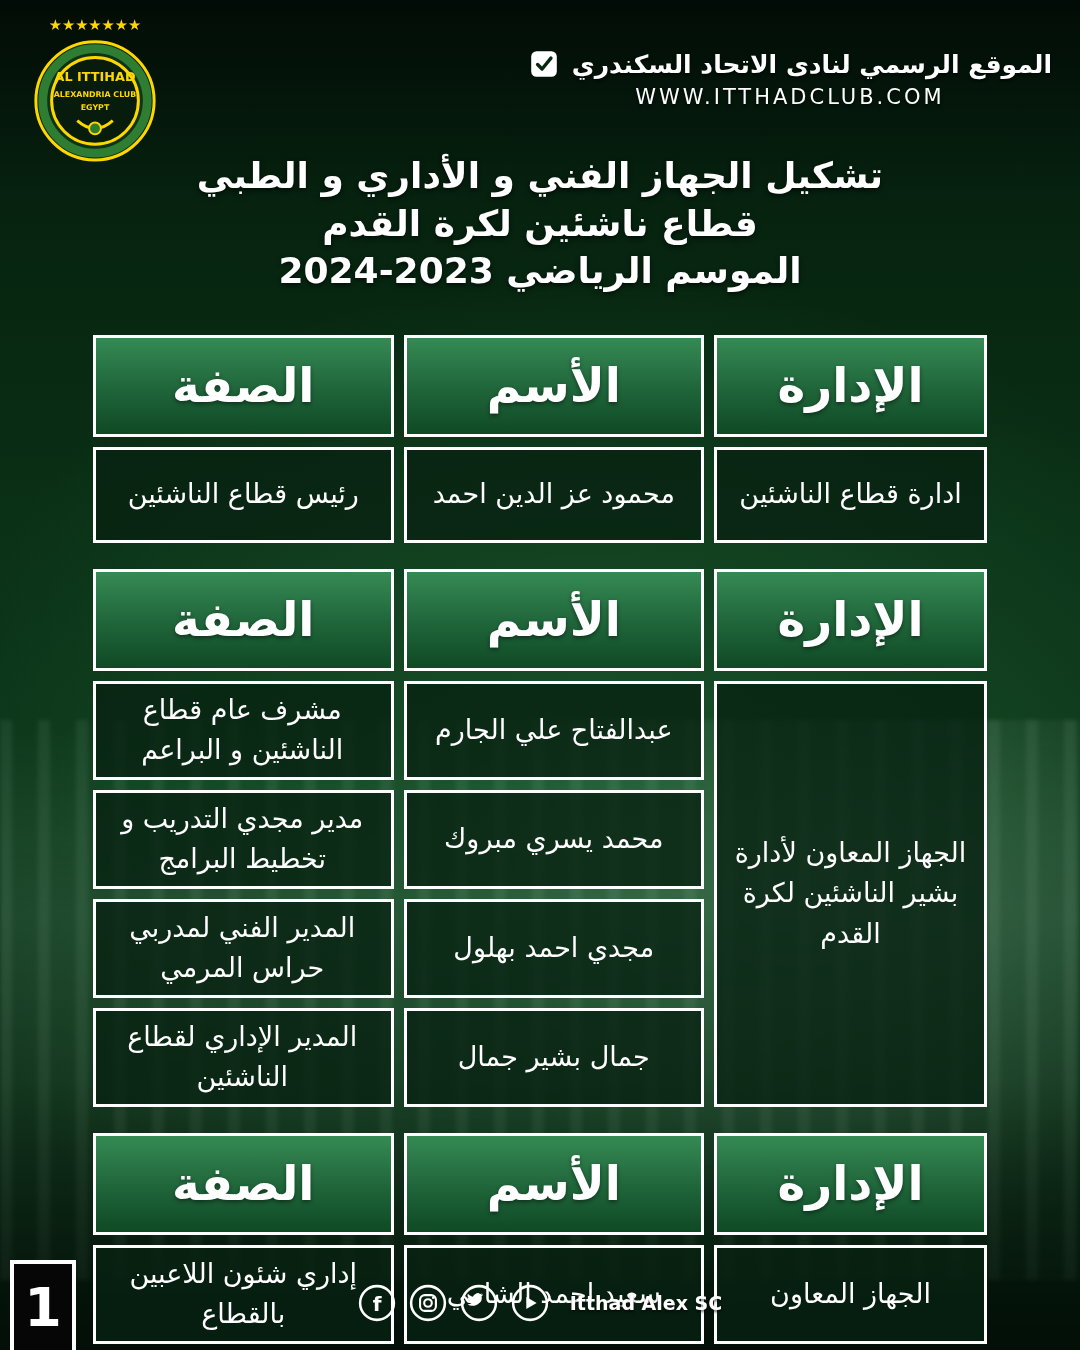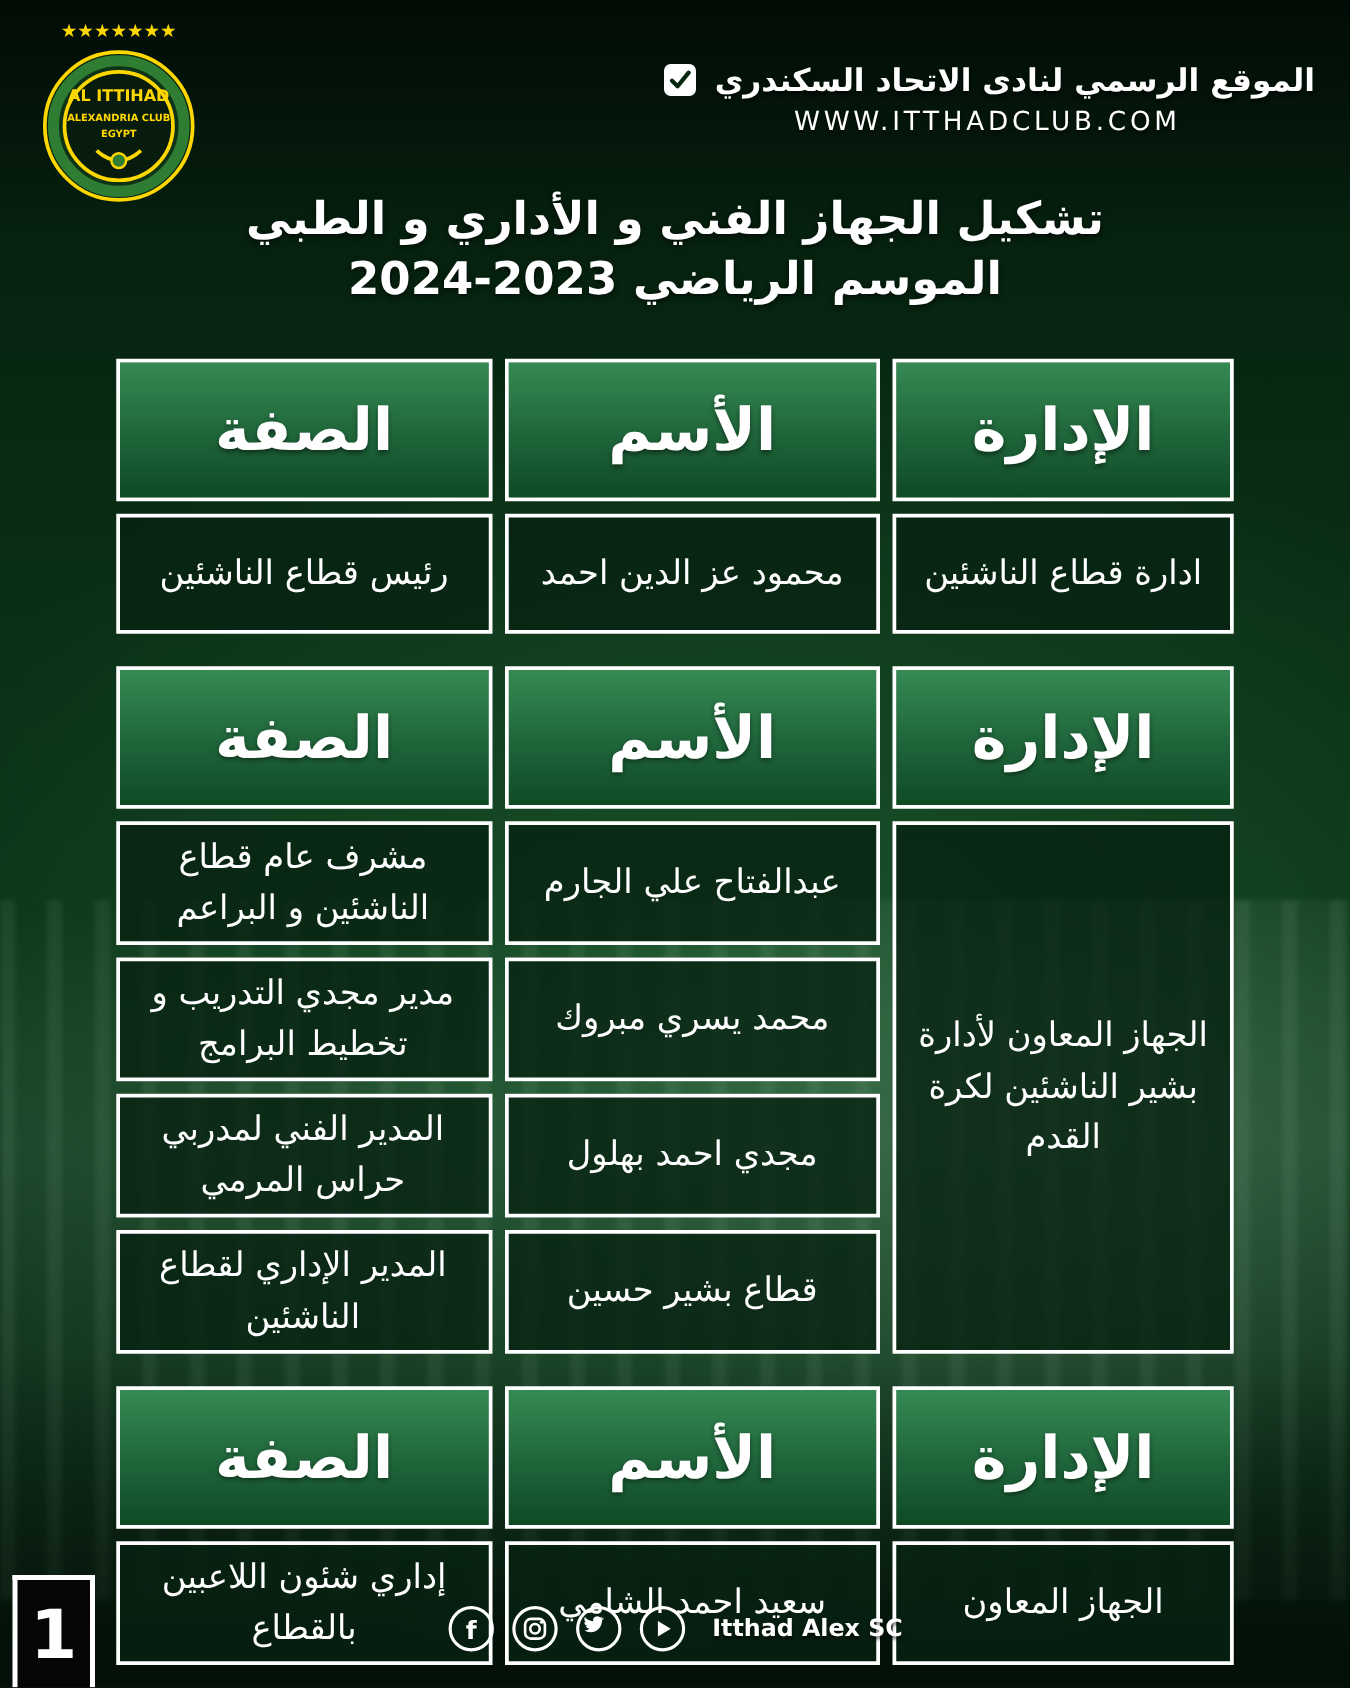--- a/index.html
+++ b/index.html
@@ -40,21 +40,21 @@
 
   
   .tables { padding:14px 93px 0; }
   .tbl { margin-top:26px; }
   .grid { display:grid; direction:rtl; grid-template-columns:278fr 306fr 306fr; gap:10px; }
   .cell {
     border:3px solid #fff; display:flex; align-items:center; justify-content:center;
     text-align:center; padding:6px 14px;
   }
   .tbl-head .cell {
-    height:114px; font-size:47px; font-weight:bold;
+    height:102px; font-size:47px; font-weight:bold;
     background:linear-gradient(180deg, #358a54 0%, #20663b 52%, #0f4a25 100%);
     text-shadow:0 2px 4px rgba(0,0,0,.45);
   }
   .tbl-body { margin-top:10px; }
   .tbl-body .cell {
     background:rgba(8,34,18,0.80); font-size:27px; font-weight:normal; line-height:1.5;
     min-height:96px;
   }
   .tbl-body.rows4 { grid-template-rows:repeat(4, minmax(80px, auto)); }
   .tbl-body.rows4 .cell { min-height:80px; }
@@ -106,20 +106,21 @@
             <rect x="3" y="3" width="24" height="24" rx="5" fill="#ffffff"></rect>
             <path d="M9 15.5l4.2 4.2L21.5 9.5" stroke="#07270f" stroke-width="3.2" fill="none" stroke-linecap="round" stroke-linejoin="round"></path>
           </svg>
         </div>
         <div class="website">WWW.ITTHADCLUB.COM</div>
       </div>
     </div>
 
     <div class="titles">
       <div class="t">تشكيل الجهاز الفني و الأداري و الطبي</div>
+      <div class="t">قطاع ناشئين لكرة القدم</div>
       <div class="t">الموسم الرياضي 2023-2024</div>
     </div>
 
     <div class="tables">
 
       <section class="tbl">
         <div class="grid tbl-head">
           <div class="cell">الإدارة</div>
           <div class="cell">الأسم</div>
           <div class="cell">الصفة</div>
@@ -142,21 +143,21 @@
 
           <div class="cell c-name">عبدالفتاح علي الجارم</div>
           <div class="cell c-role">مشرف عام قطاع الناشئين و البراعم</div>
 
           <div class="cell c-name">محمد يسري مبروك</div>
           <div class="cell c-role">مدير مجدي التدريب و تخطيط البرامج</div>
 
           <div class="cell c-name">مجدي احمد بهلول</div>
           <div class="cell c-role">المدير الفني لمدربي حراس المرمي</div>
 
-          <div class="cell c-name">قطاع بشير حسين</div>
+          <div class="cell c-name">جمال بشير جمال</div>
           <div class="cell c-role">المدير الإداري لقطاع الناشئين</div>
         </div>
       </section>
 
       <section class="tbl">
         <div class="grid tbl-head">
           <div class="cell">الإدارة</div>
           <div class="cell">الأسم</div>
           <div class="cell">الصفة</div>
         </div>

